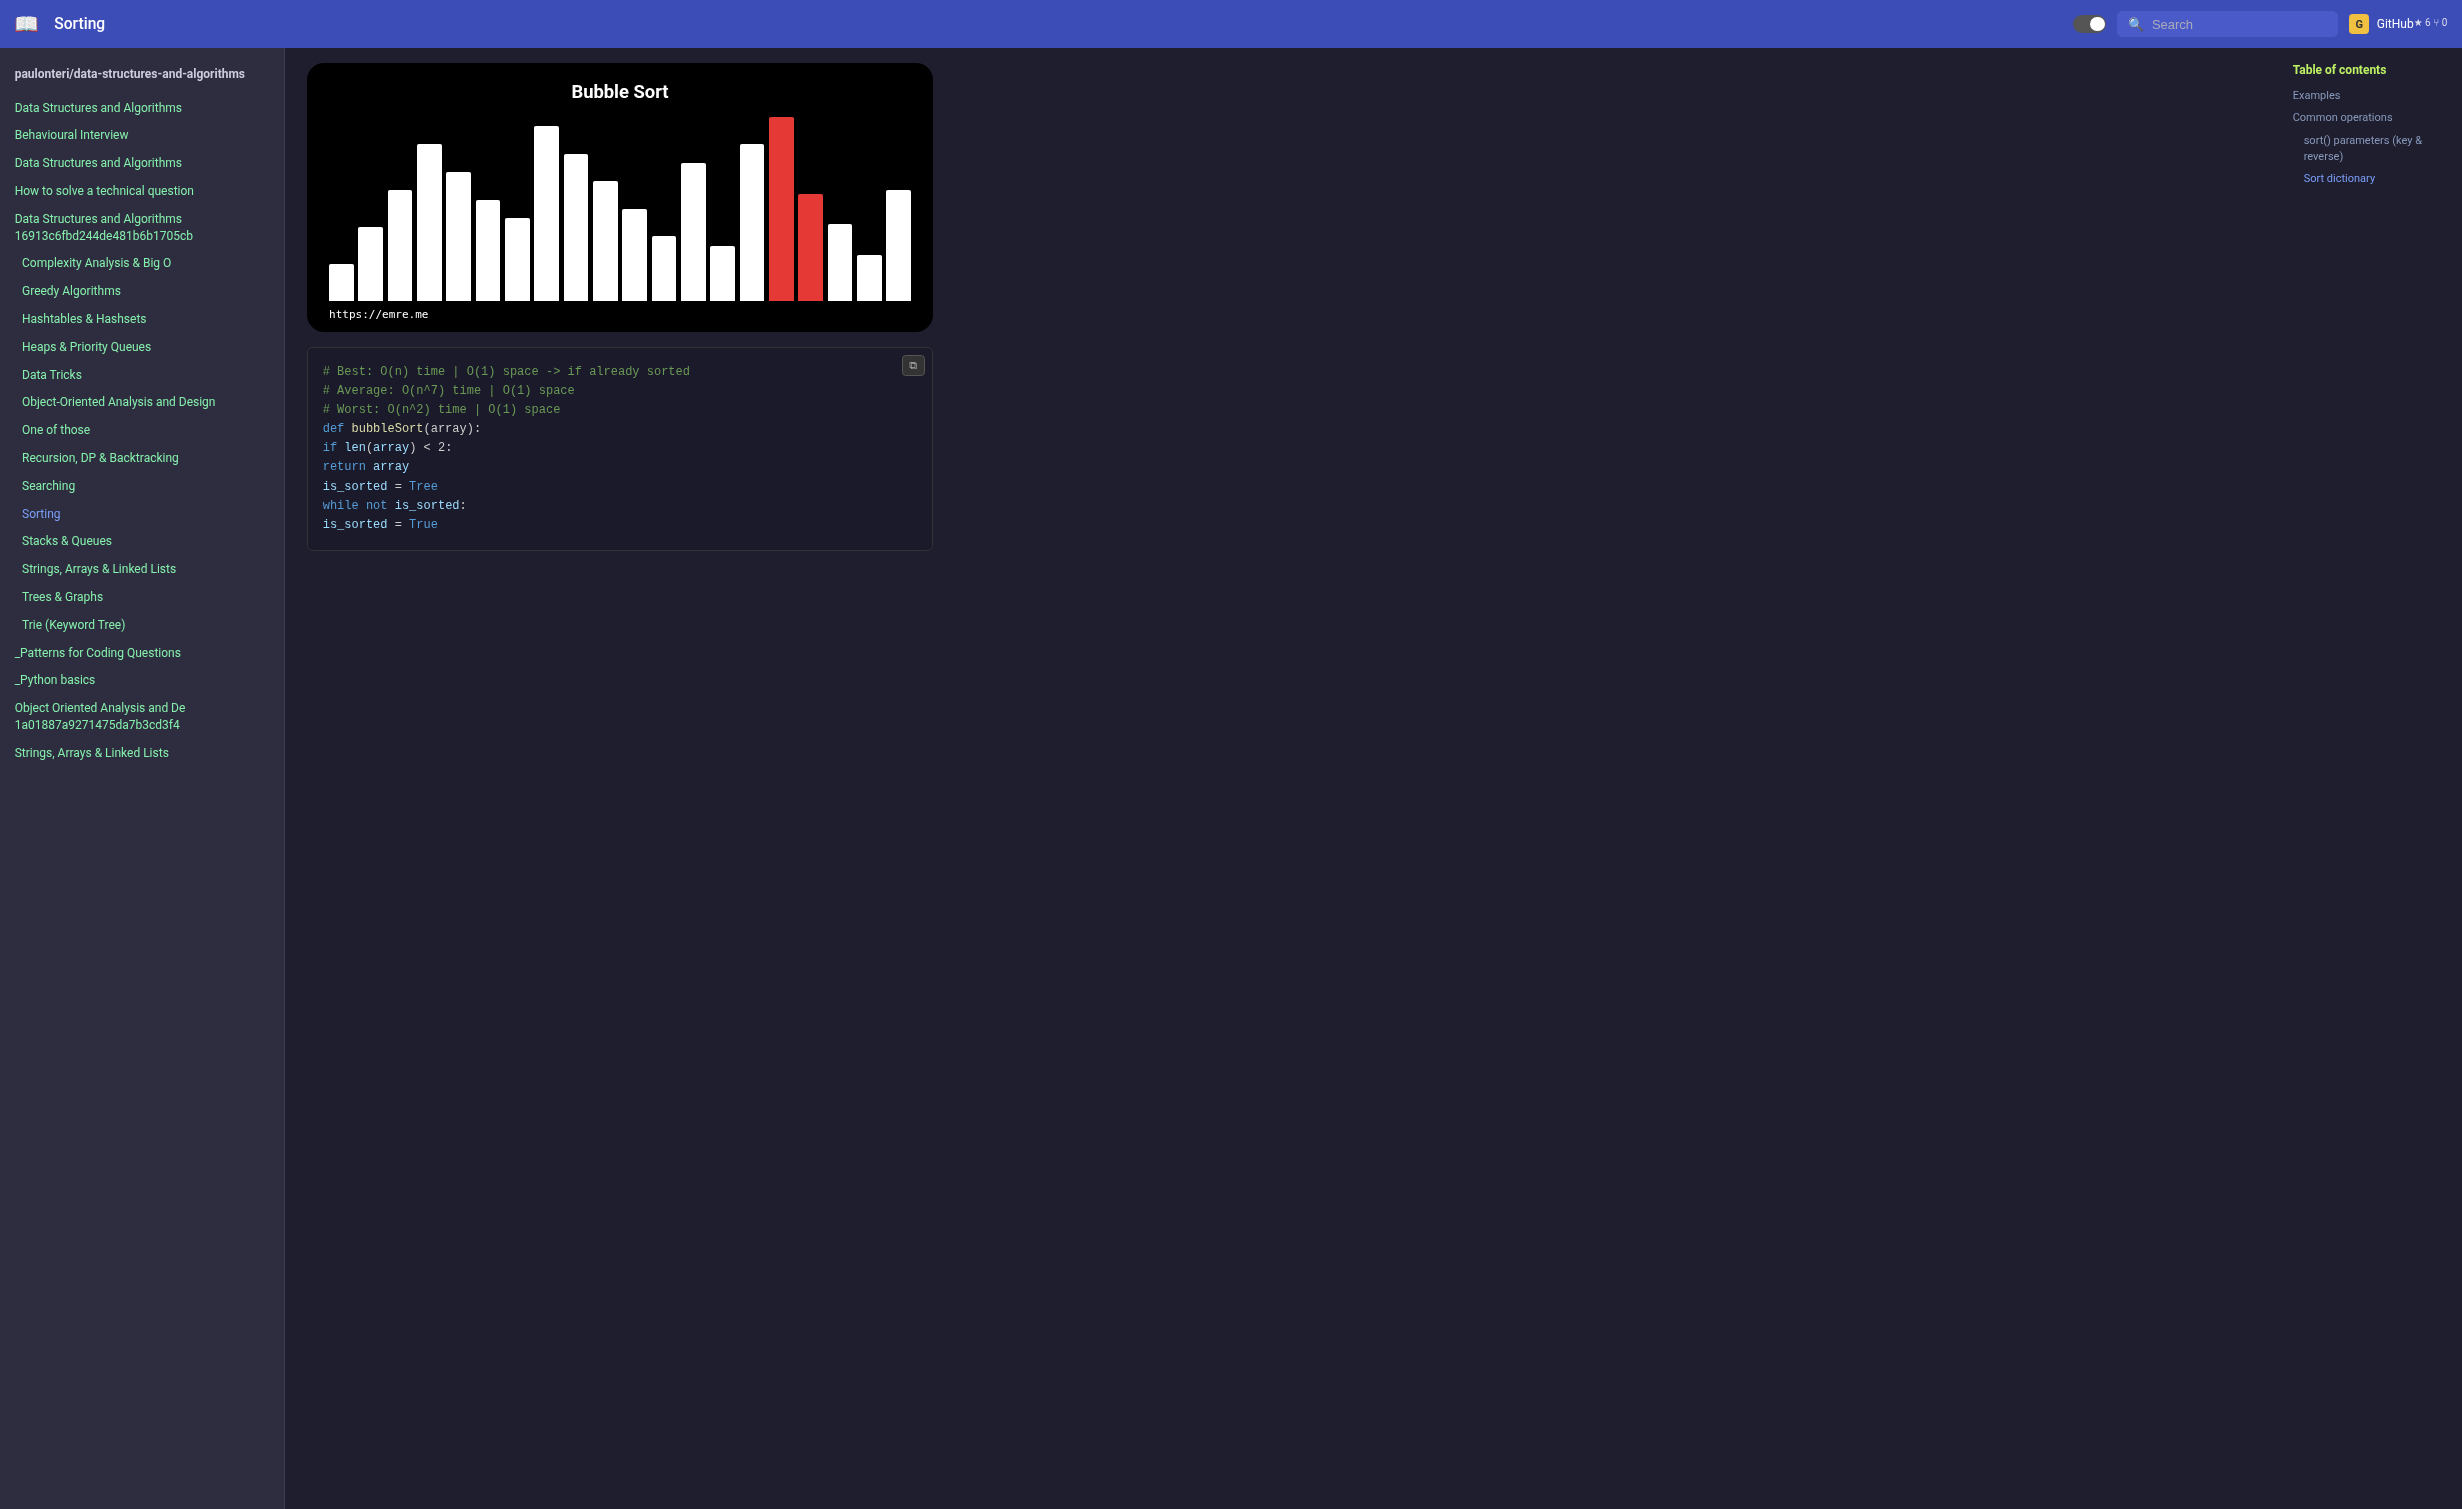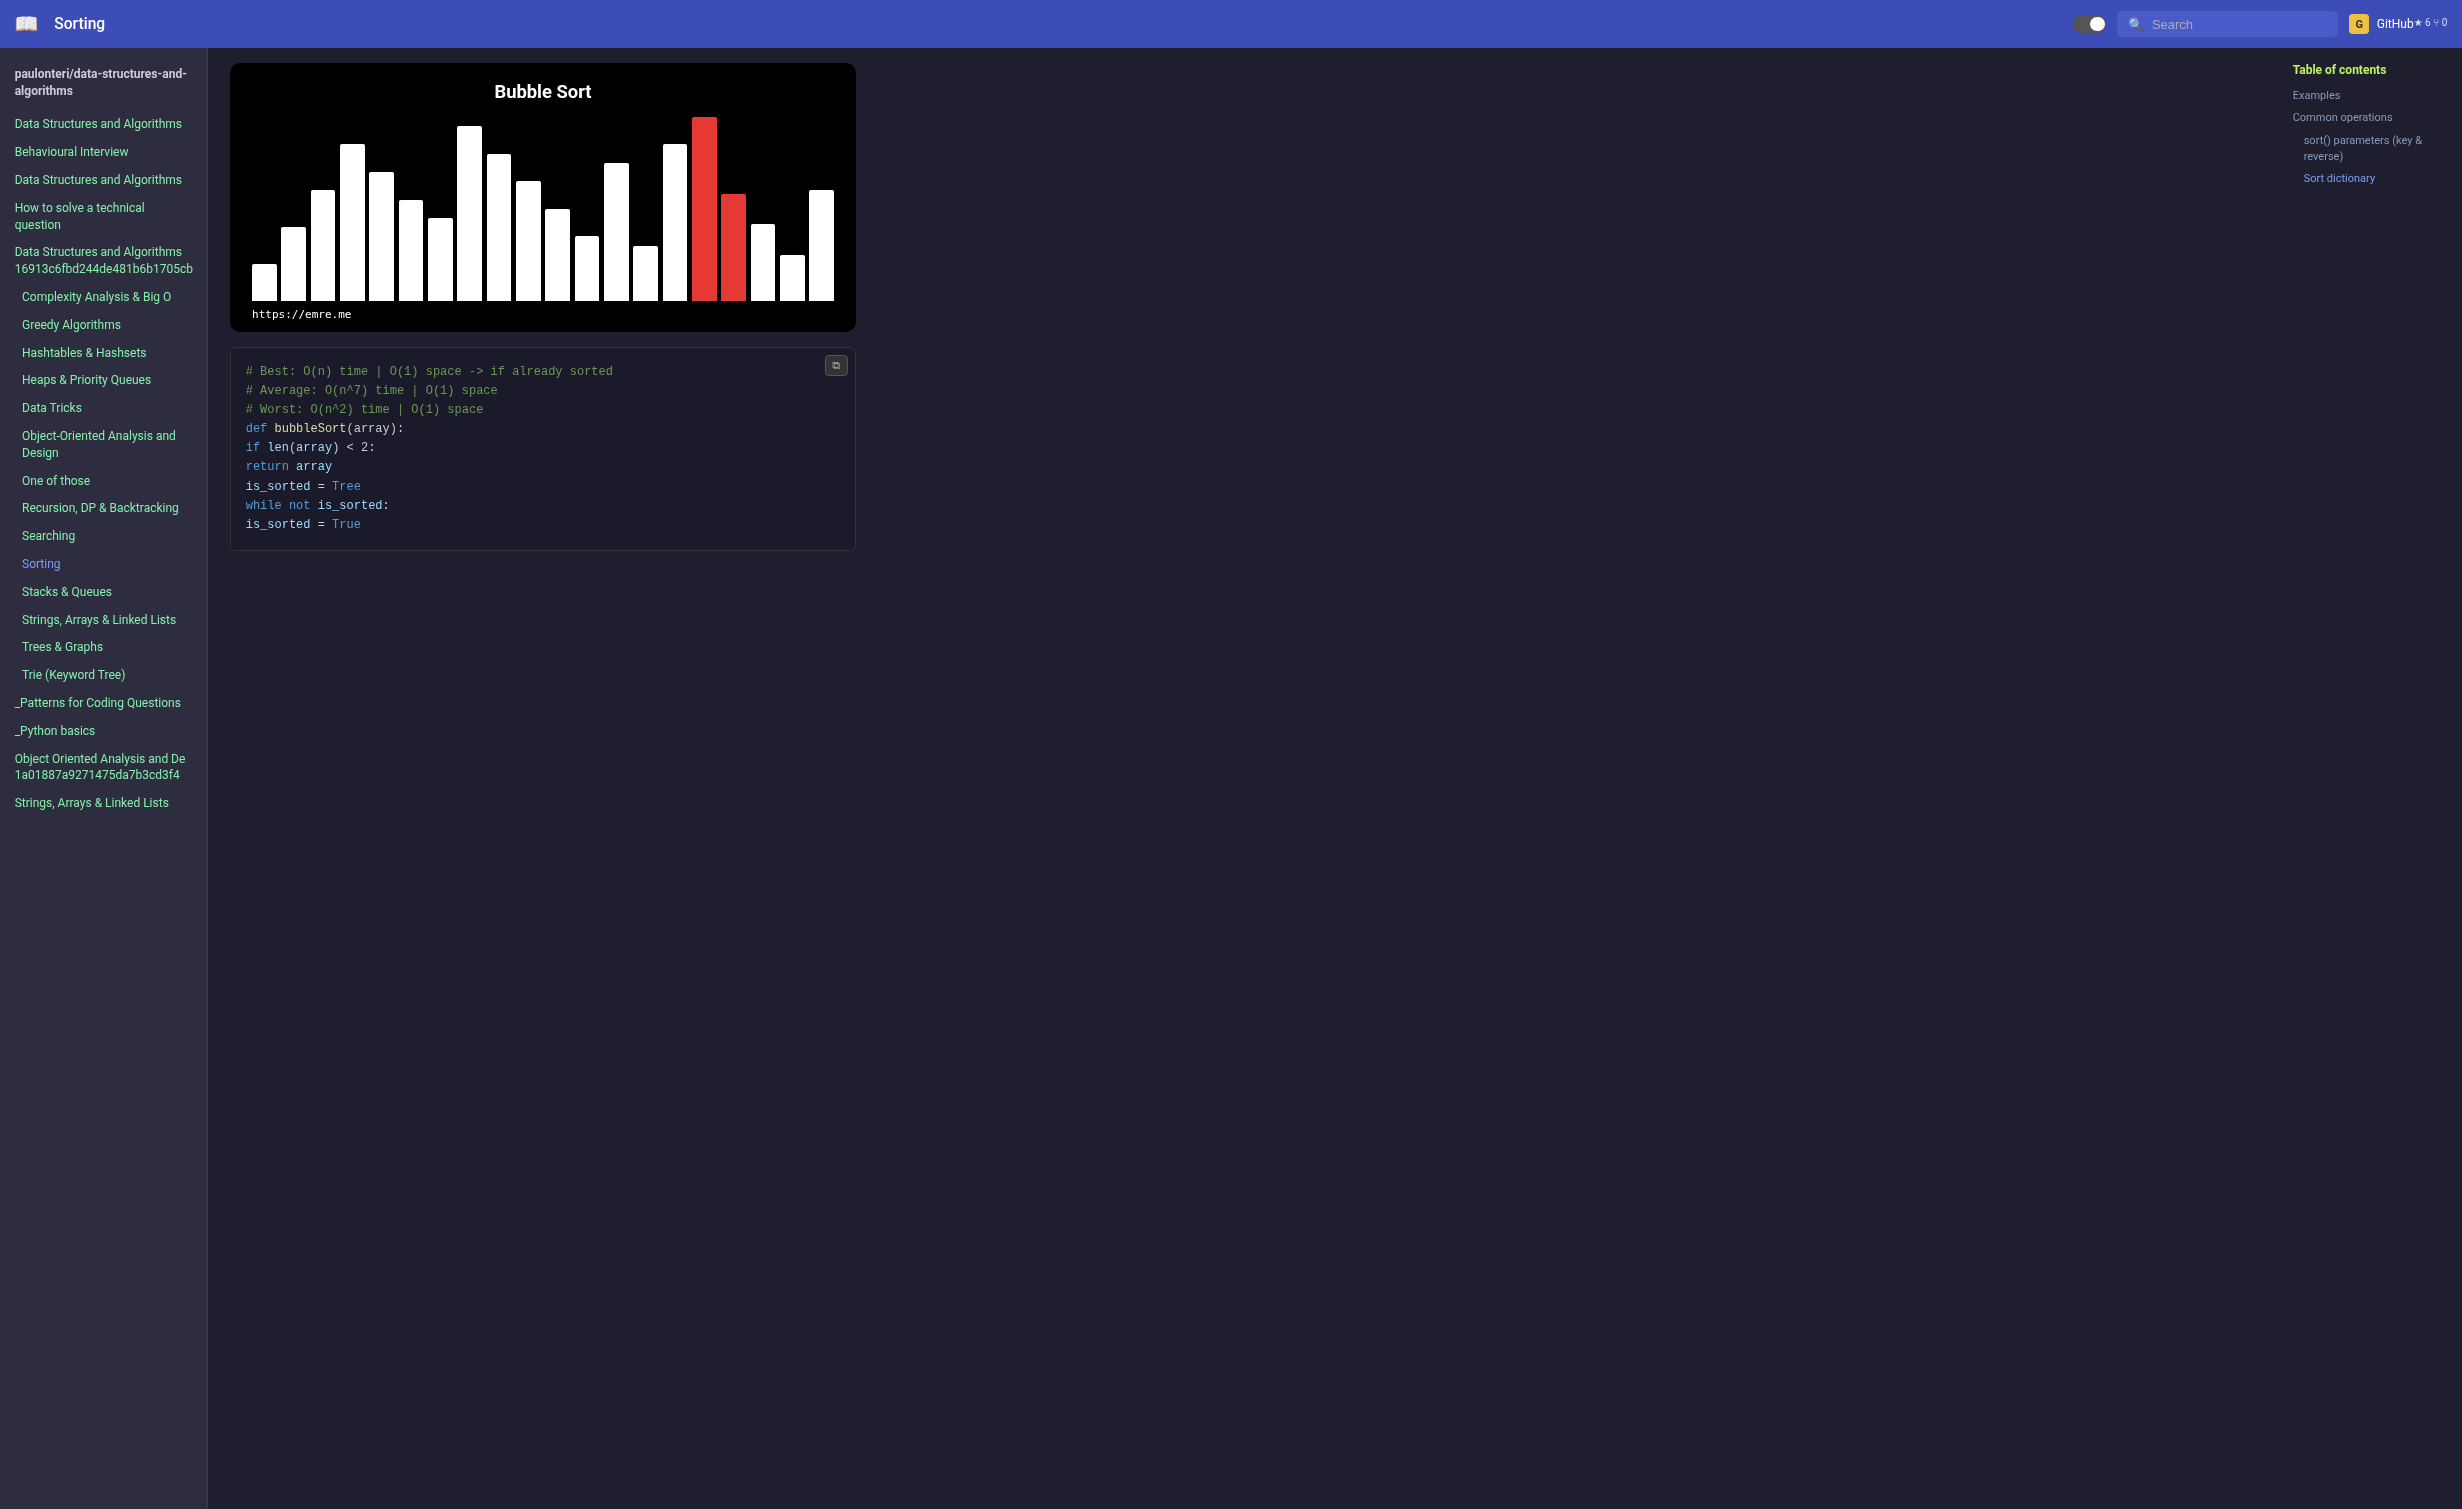--- a/index.html
+++ b/index.html
@@ -30,21 +30,21 @@
     #header .github-area { display: flex; align-items: center; gap: 7.4px; color: white; font-size: 12px; }
     #header .github-icon { width: 20px; height: 20px; background: #f0c040; border-radius: 3.7px; display:flex; align-items:center; justify-content:center; font-size:11px; color:#333; font-weight:bold; flex-shrink:0; }
     #header .github-stats { display:flex; flex-direction:row; }
     #header .github-counts { font-size:10px; color:#dde; }
 
     
     #layout { display: flex; flex: 1; overflow: hidden; }
 
     
     #sidebar {
-      width: 208px;
+      width: 285px;
       background: #2d2d3f;
       overflow-y: auto;
       padding: 11px 0;
       flex-shrink: 0;
       border-right: 0.9px solid #3a3a50;
     }
     #sidebar .sidebar-repo {
       padding: 7.4px 14.7px 11px;
       font-weight: 700;
       font-size: 12px;
@@ -65,21 +65,21 @@
     #main {
       flex: 1;
       overflow-y: auto;
       padding: 14.7px 22px;
       background: #1e1e2e;
     }
 
     
     .bubble-sort-container {
       background: #000;
-      border-radius: 10px;
+      border-radius: 17px;
       padding: 18.4px 14.7px 11px;
       margin-bottom: 14.7px;
       position: relative;
       max-width: 626px;
     }
     .bubble-sort-title {
       text-align: center;
       color: white;
       font-size: 18.4px;
       font-weight: bold;

